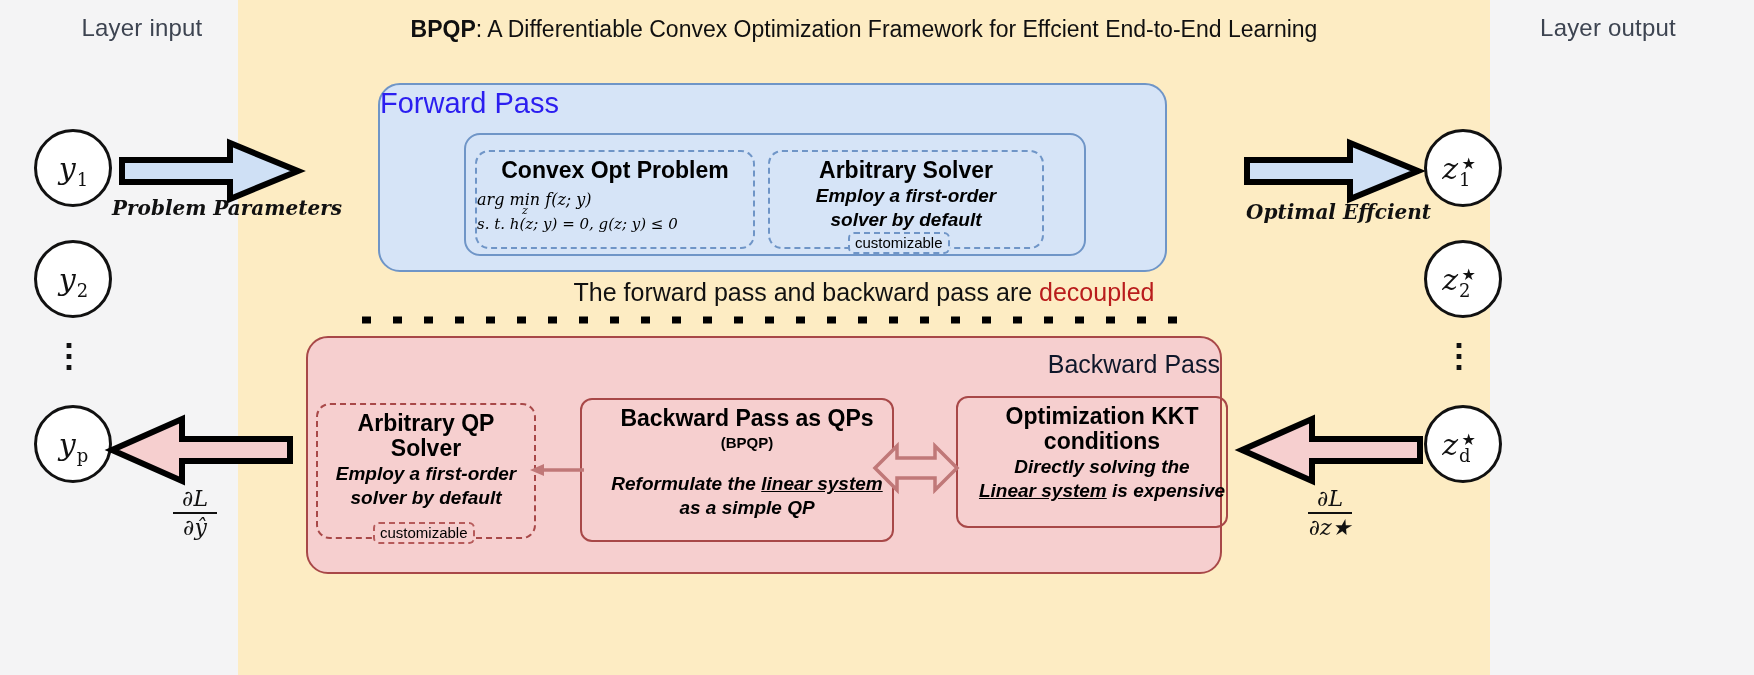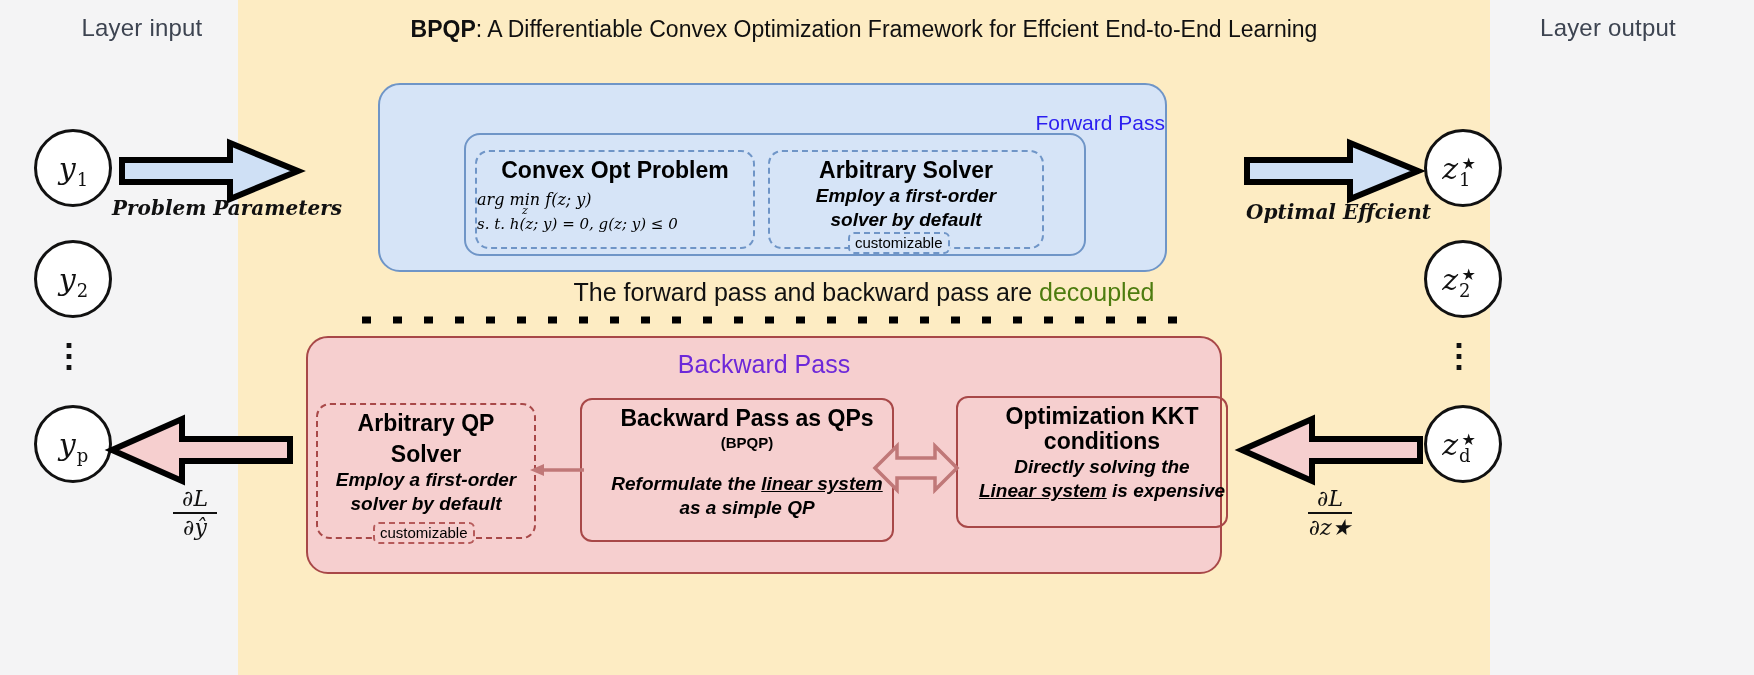--- a/index.html
+++ b/index.html
@@ -67,22 +67,22 @@
   .frac .num{display:block;}
   .frac .bar{display:block;height:2px;background:#111;margin:2px auto 2px;width:44px;}
   .frac .den{display:block;}
 
   
   .fp-outer{
     position:absolute;left:378px;top:83px;width:785px;height:185px;
     background:#d6e4f7;border:2.5px solid #6f95c7;border-radius:22px;
   }
   .fp-title{
-    position:absolute;top:26px;left:0;width:100%;text-align:right;
-    font-size:21px;color:#2b1ef0;
+    position:absolute;top:2px;left:0;width:100%;text-align:left;
+    font-size:29px;color:#2b1ef0;
   }
   .fp-inner{
     position:absolute;left:84px;top:48px;width:618px;height:119px;
     border:2px solid #6f95c7;border-radius:16px;background:transparent;
   }
   .dash-box{
     position:absolute;border:2.5px dashed #6f95c7;border-radius:14px;
   }
   #convex-box{left:95px;top:65px;width:276px;height:95px;}
   #solver-box{left:388px;top:65px;width:272px;height:95px;}
@@ -111,34 +111,34 @@
     font-style:normal;font-weight:normal;white-space:nowrap;
     font-family:"Liberation Sans", sans-serif;
   }
   .cust-red{border-color:#b65a5a;background:#f6cfcf;}
 
   
   .decoupled{
     position:absolute;top:278px;left:238px;width:1252px;text-align:center;
     font-size:25px;color:#111;white-space:nowrap;
   }
-  .decoupled .hot{color:#4d7c0f;}
+  .decoupled .hot{color:#b91c1c;}
 
   .dotline{
     position:absolute;top:316px;left:360px;width:820px;height:6px;
   }
 
   
   .bp-outer{
     position:absolute;left:306px;top:336px;width:912px;height:234px;
     background:#f6cfcf;border:2.5px solid #a84848;border-radius:22px;
   }
   .bp-title{
-    position:absolute;top:12px;left:0;width:100%;text-align:center;
-    font-size:25px;color:#6d28d9;
+    position:absolute;top:12px;left:0;width:100%;text-align:right;
+    font-size:25px;color:#0f172a;
   }
   .solid-box{
     position:absolute;border:2.5px solid #a84848;border-radius:12px;padding-left:20px;
   }
   .dash-box-r{
     position:absolute;border:2.5px dashed #a84848;border-radius:14px;
   }
   #qp-solver-box{left:8px;top:65px;width:216px;height:132px;}
   #bp-qps-box{left:272px;top:60px;width:290px;height:140px;}
   #kkt-box{left:648px;top:58px;width:248px;height:128px;}
@@ -260,21 +260,21 @@
     <svg width="820" height="8" viewBox="0 0 820 8">
       <line x1="2" y1="4" x2="818" y2="4" stroke="#000" stroke-width="7" stroke-dasharray="9 22" stroke-linecap="butt"></line>
     </svg>
   </div>
 
   <div class="bp-outer">
     <div class="bp-title">Backward Pass</div>
 
     <div class="dash-box-r" id="qp-solver-box">
       <div class="bx-title">Arbitrary QP</div>
-      <div class="bx-title" style="margin-top:6px;">Solver</div>
+      <div class="bx-title" style="margin-top:0;">Solver</div>
       <div class="bx-sub">Employ a first-order</div>
       <div class="bx-sub">solver by default</div>
       <div class="cust cust-red" style="left:55px;top:117px;">customizable</div>
     </div>
 
     <div class="solid-box" id="bp-qps-box">
       <div class="bx-title">Backward Pass as QPs</div>
       <div style="text-align:center;font-weight:bold;font-size:15px;margin-top:3px;">(BPQP)</div>
       <div class="bx-sub" style="margin-top:22px;text-align:center;">
         <span>Reformulate the </span><span class="u">linear system</span>

